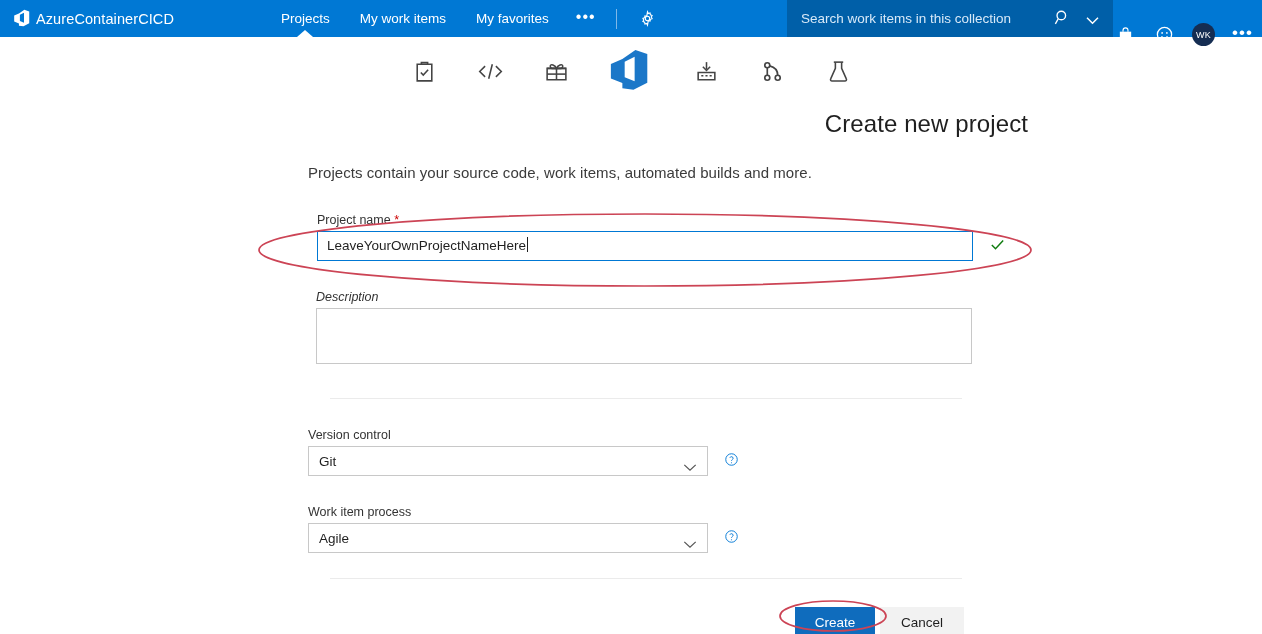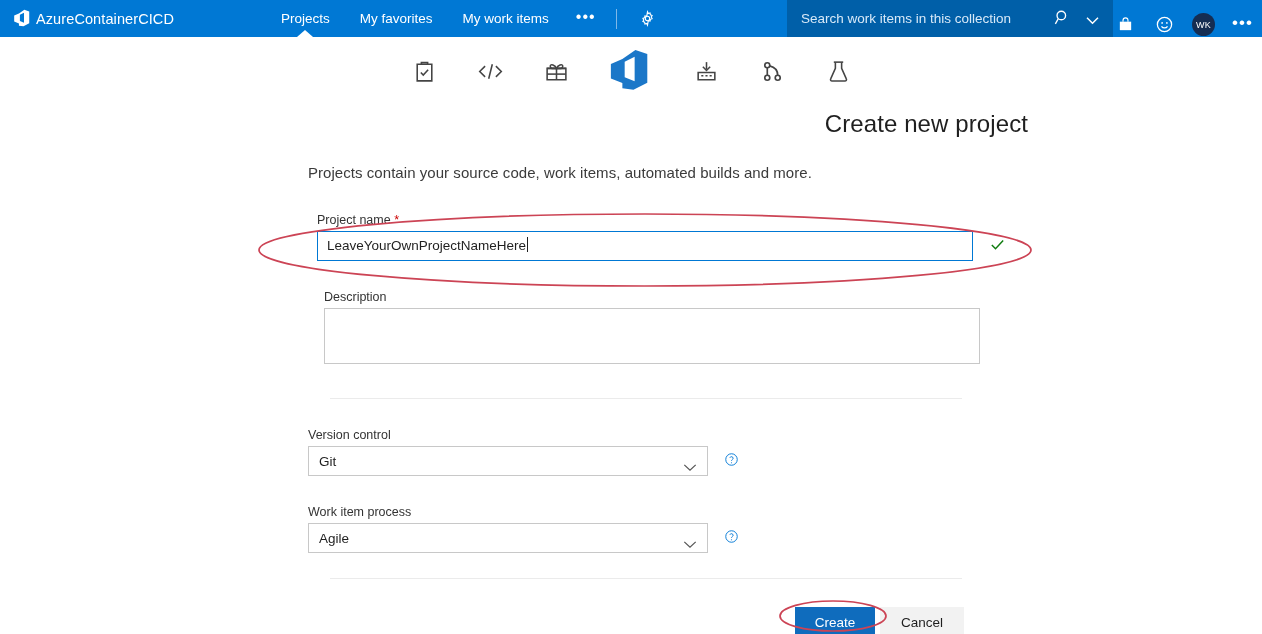--- a/index.html
+++ b/index.html
@@ -36,21 +36,21 @@
   .hdr-gear { width: 34px; height: 37px; display: flex; align-items: center; justify-content: center; }
 
   .searchzone {
     position: absolute; left: 787px; top: 0; width: 326px; height: 37px;
     background: #005fa8; display: flex; align-items: center;
   }
   .search-text { color: #d7e9f8; font-size: 13.5px; margin-left: 14px; white-space: nowrap; text-align: center; }
   .search-mag { position: absolute; left: 266px; top: 8px; }
   .search-chev { position: absolute; left: 298px; top: 12px; }
 
-  .hdr-right { position: absolute; right: 0; top: 6px; height: 37px; display: flex; align-items: center; }
+  .hdr-right { position: absolute; right: 0; top: 16px; height: 37px; display: flex; align-items: center; }
   .hdr-ricon { width: 39px; height: 37px; display: flex; align-items: center; justify-content: center; }
   .avatar {
     width: 23px; height: 23px; border-radius: 50%; background: #152d52;
     color: #ffffff; font-size: 9px; display: flex; align-items: center;
     justify-content: center; letter-spacing: .3px;
   }
   .right-dots { color: #ffffff; font-size: 17px; letter-spacing: 1px; line-height: 1; margin-top: -5px;}
 
   
   .hubstrip {
@@ -73,21 +73,21 @@
     width: 656px; height: 30px; border: 1px solid #0078d4; background: #ffffff;
     font-size: 13.5px; color: #1f1f1f; padding: 0 9px; line-height: 28px;
     display: inline-block; vertical-align: middle; position: relative;
   }
   .caretbar {
     display: inline-block; width: 1px; height: 15px; background: #1f1f1f;
     vertical-align: -2px; margin-left: 1px;
   }
   .check-ok { display: inline-block; margin-left: 12px; vertical-align: middle; }
 
-  .row-desc { position: absolute; left: 16px; top: 180px; width: 720px; }
+  .row-desc { position: absolute; left: 8px; top: 180px; width: 720px; font-style: italic; }
   .descbox {
     width: 656px; height: 56px; border: 1px solid #c8c8c8; background: #ffffff;
   }
 
   .divider { position: absolute; left: 22px; width: 632px; height: 1px; background: #ebebeb; }
 
   .row-vc { position: absolute; left: 0; top: 318px; }
   .row-wip { position: absolute; left: 0; top: 395px; }
   .ddl {
     width: 400px; height: 30px; border: 1px solid #c8c8c8; background: #ffffff;
@@ -128,24 +128,24 @@
       </svg>
     </div>
     <div class="hdr-collection">AzureContainerCICD</div>
 
     <div class="hdr-nav">
       <div class="hdr-nav-item sel">
         <span>Projects</span>
         <span class="caret"></span>
       </div>
       <div class="hdr-nav-item">
+        <span>My work items</span>
+      </div>
+      <div class="hdr-nav-item">
         <span>My favorites</span>
-      </div>
-      <div class="hdr-nav-item">
-        <span>My work items</span>
       </div>
       <div class="hdr-dots">•••</div>
       <div class="hdr-sep"></div>
       <div class="hdr-gear">
         <svg width="17" height="17" viewBox="0 0 24 24" fill="none" stroke="#ffffff" stroke-width="1.6">
           <circle cx="12" cy="12" r="3.1"></circle>
           <path d="M12 2.6l1.1 2.3 2.5-.6 .5 2.5 2.4 1-1.2 2.2 1.2 2.2-2.4 1-.5 2.5-2.5-.6L12 21.4l-1.1-2.3-2.5.6-.5-2.5-2.4-1 1.2-2.2-1.2-2.2 2.4-1 .5-2.5 2.5.6z"></path>
         </svg>
       </div>
     </div>

